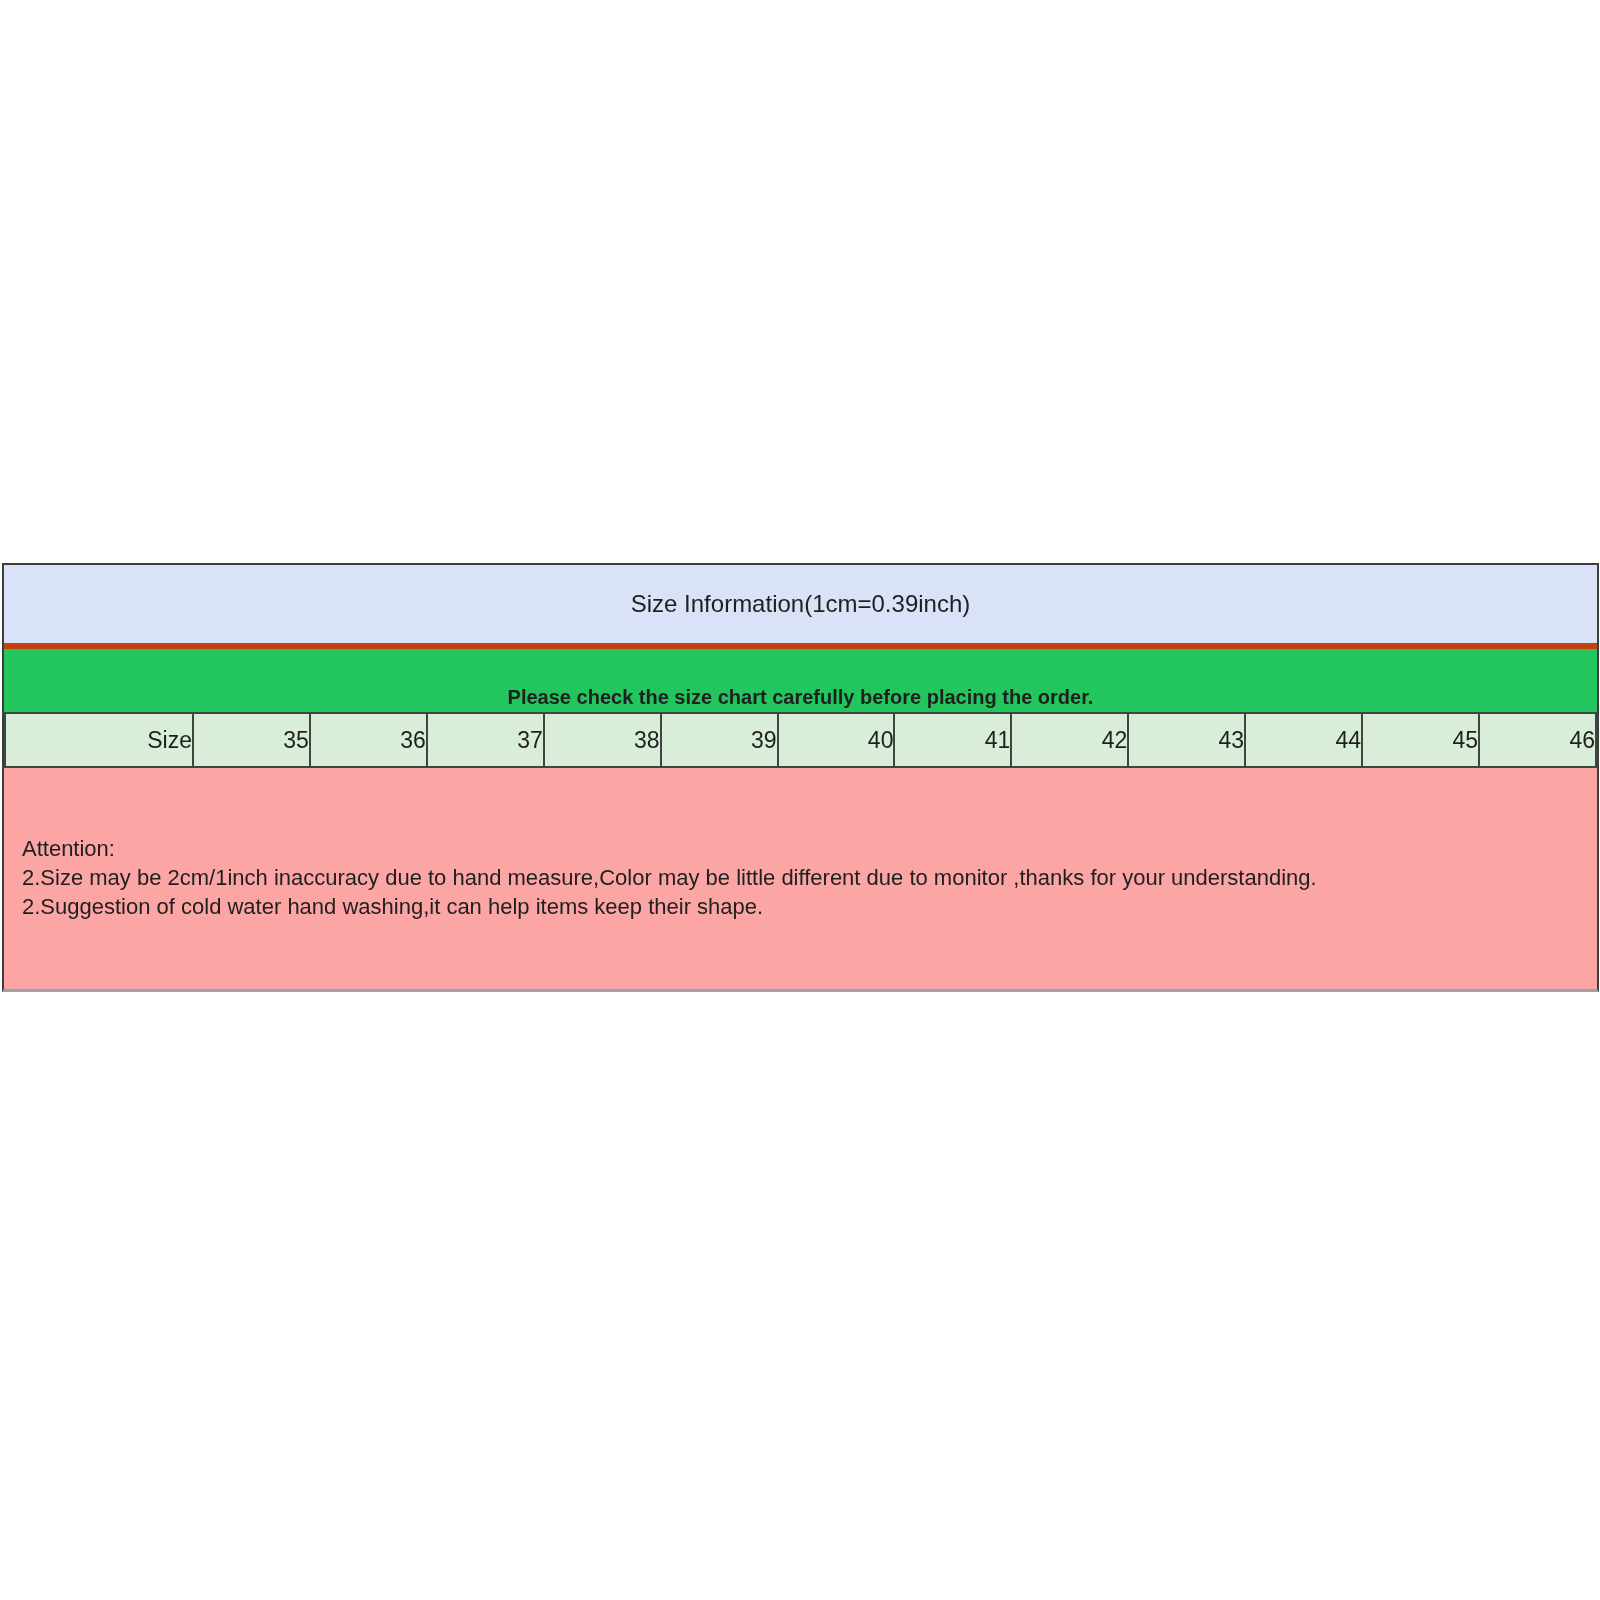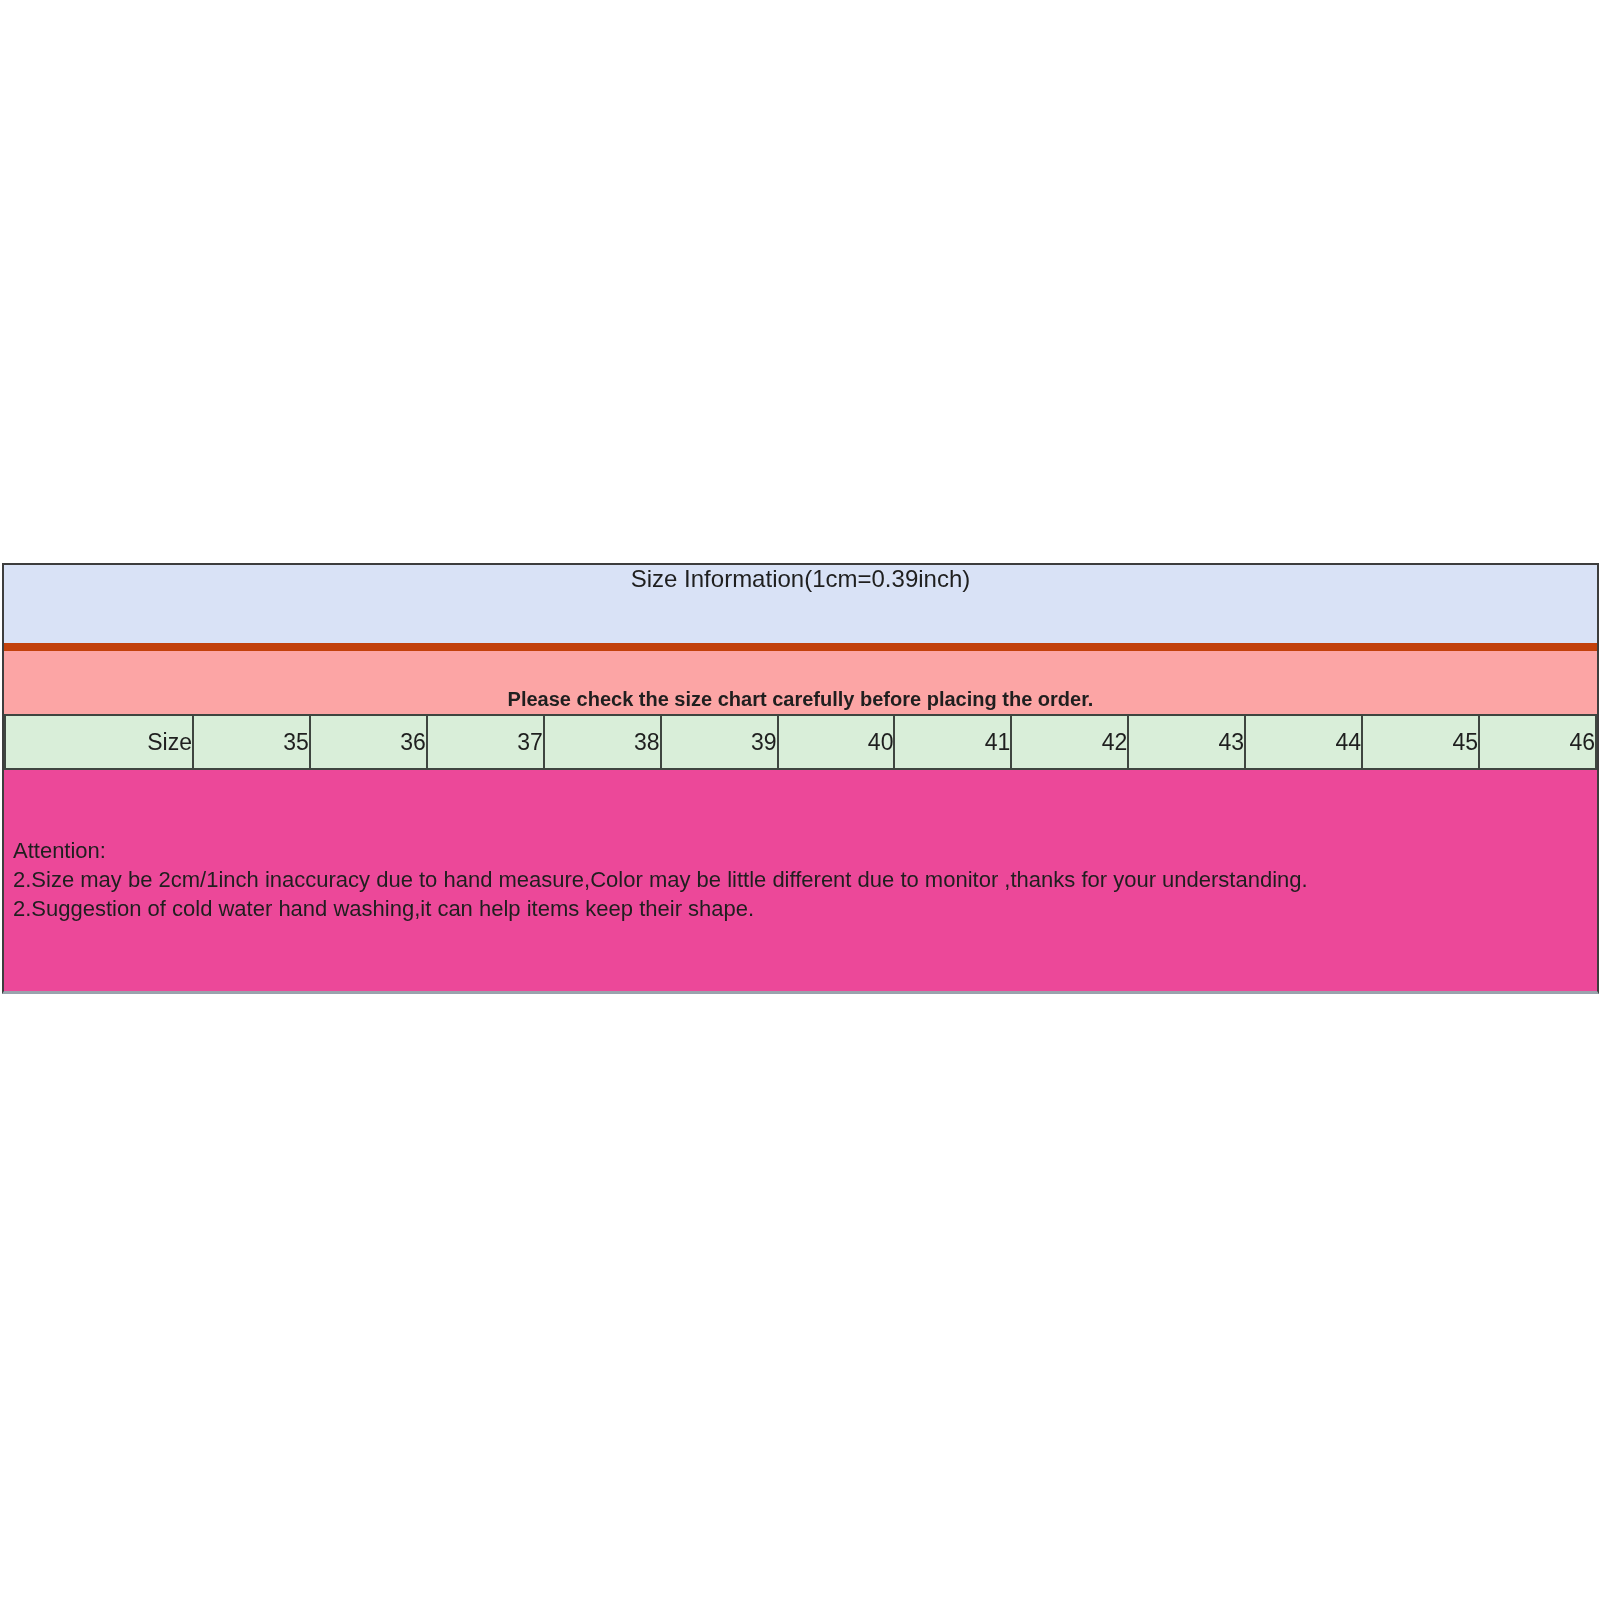--- a/index.html
+++ b/index.html
@@ -13,32 +13,32 @@
     position:absolute;
     left:2px; top:563px; width:1593px;
     border-left:2px solid #3d3d3d;
     border-right:2px solid #3d3d3d;
     border-top:2px solid #3d3d3d;
     border-bottom:3px solid #9aa3ad;
     background:#d9e2f6;
   }
   .band-title{
     height:78px;
-    display:flex;align-items:flex-start;justify-content:center;
+    display:flex;align-items:center;justify-content:center;
     font-size:24px;
-    border-bottom:8px solid #c2410c;
+    border-bottom:6px solid #c2410c;
     background:#d9e2f6;
   }
   .band-notice{
     height:63px;
     display:flex;align-items:flex-end;justify-content:center;
     padding-bottom:3px;
     box-sizing:border-box;
     font-size:20px;font-weight:bold;
-    background:#fca5a5;
+    background:#22c55e;
   }
   table.size-table{
     width:100%;
     border-collapse:collapse;
     table-layout:fixed;
     background:#d9eed9;
   }
   table.size-table td{
     border:2px solid #3f4540;
     text-align:right;
@@ -46,24 +46,24 @@
     font-size:23px;
     padding:0;
     overflow:hidden;
   }
   table.size-table tr:first-child td{height:44px;}
   table.size-table tr:last-child td{height:52px;}
   table.size-table td.label-col{width:186px;}
   .attention{
     height:221px;
     box-sizing:border-box;
-    padding:66px 10px 0 9px;
+    padding:66px 10px 0 18px;
     font-size:22px;
     line-height:29px;
-    background:#ec4899;
+    background:#fca5a5;
   }
   .attention div{white-space:nowrap;}
 </style>
 </head>
 <body>
 
 <div class="panel">
   <div class="band-title">
     <span>Size Information(1cm=0.39inch)</span>
   </div>

